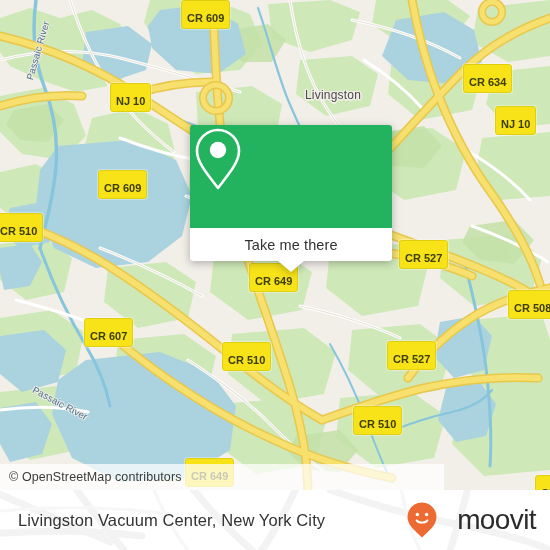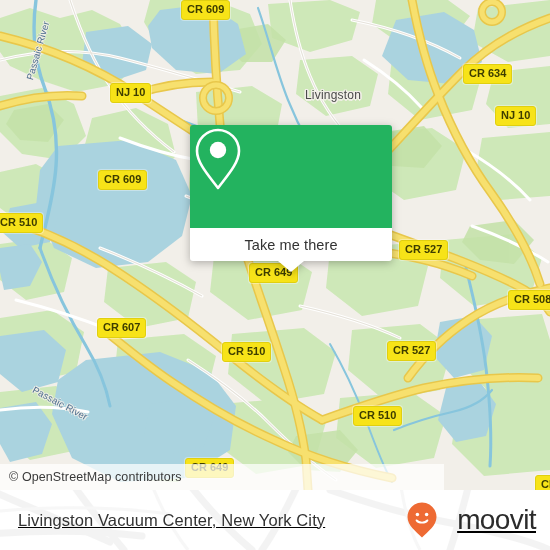--- a/index.html
+++ b/index.html
@@ -34,21 +34,21 @@
   
   .shield{
     position:absolute;
     background:#f7e318;
     border:1.6px solid #e0cf10;
     border-radius:3px;
     color:#3d3d00;
     font-size:11px;
     font-weight:bold;
     line-height:1;
-    padding:3px 5px 4px 5px;
+    padding:12px 5px 4px 5px;
     white-space:nowrap;
     box-shadow:0 0 0 1px rgba(255,255,255,.35);
   }
 
   
   #attribution{
     position:absolute;left:0;bottom:0;width:444px;height:26px;
     background:rgba(255,255,255,.72);
     display:flex;align-items:center;
   }
@@ -88,21 +88,21 @@
 
   
   #footer{
     position:absolute;left:0;bottom:0;width:550px;height:60px;
     background:#ffffff;overflow:hidden;
   }
   #footer-bg{position:absolute;left:0;top:0;opacity:.5;}
   #footer-inner{
     position:relative;width:100%;height:100%;
     display:flex;align-items:center;justify-content:space-between;
-    padding:0 14px 0 18px;box-sizing:border-box;text-decoration:underline;
+    padding:0 14px 0 18px;box-sizing:border-box;
   }
   #place-title{
     font-size:16.5px;color:#333333;letter-spacing:.1px;white-space:nowrap;
   }
   #brand{display:flex;align-items:center;gap:19px;}
   #brand-word{
     font-size:28px;color:#2b2b2b;letter-spacing:-0.6px;
     font-weight:normal;line-height:1;
   }
 </style>
@@ -274,21 +274,21 @@
     <div>
       <div class="shield" style="left:181px;top:0px;">CR 609</div>
       <div class="shield" style="left:463px;top:19px;margin-top:45px;">CR 634</div>
       <div class="shield" style="left:110px;top:83px;">NJ 10</div>
       <div class="shield" style="left:495px;top:106px;">NJ 10</div>
       <div class="shield" style="left:98px;top:170px;">CR 609</div>
       <div class="shield" style="left:-6px;top:213px;">CR 510</div>
       <div class="shield" style="left:399px;top:240px;">CR 527</div>
       <div class="shield" style="left:249px;top:263px;">CR 649</div>
       <div class="shield" style="left:508px;top:290px;">CR 508</div>
-      <div class="shield" style="left:97px;top:318px;">CR 607</div>
+      <div class="shield" style="left:84px;top:318px;">CR 607</div>
       <div class="shield" style="left:222px;top:342px;">CR 510</div>
       <div class="shield" style="left:387px;top:341px;">CR 527</div>
       <div class="shield" style="left:353px;top:406px;">CR 510</div>
       <div class="shield" style="left:185px;top:458px;">CR 649</div>
       <div class="shield" style="left:535px;top:475px;">CR</div>
     </div>
 
     <div id="popup">
       <div id="popup-head">
         <svg width="56" height="68" viewBox="0 0 56 68">

